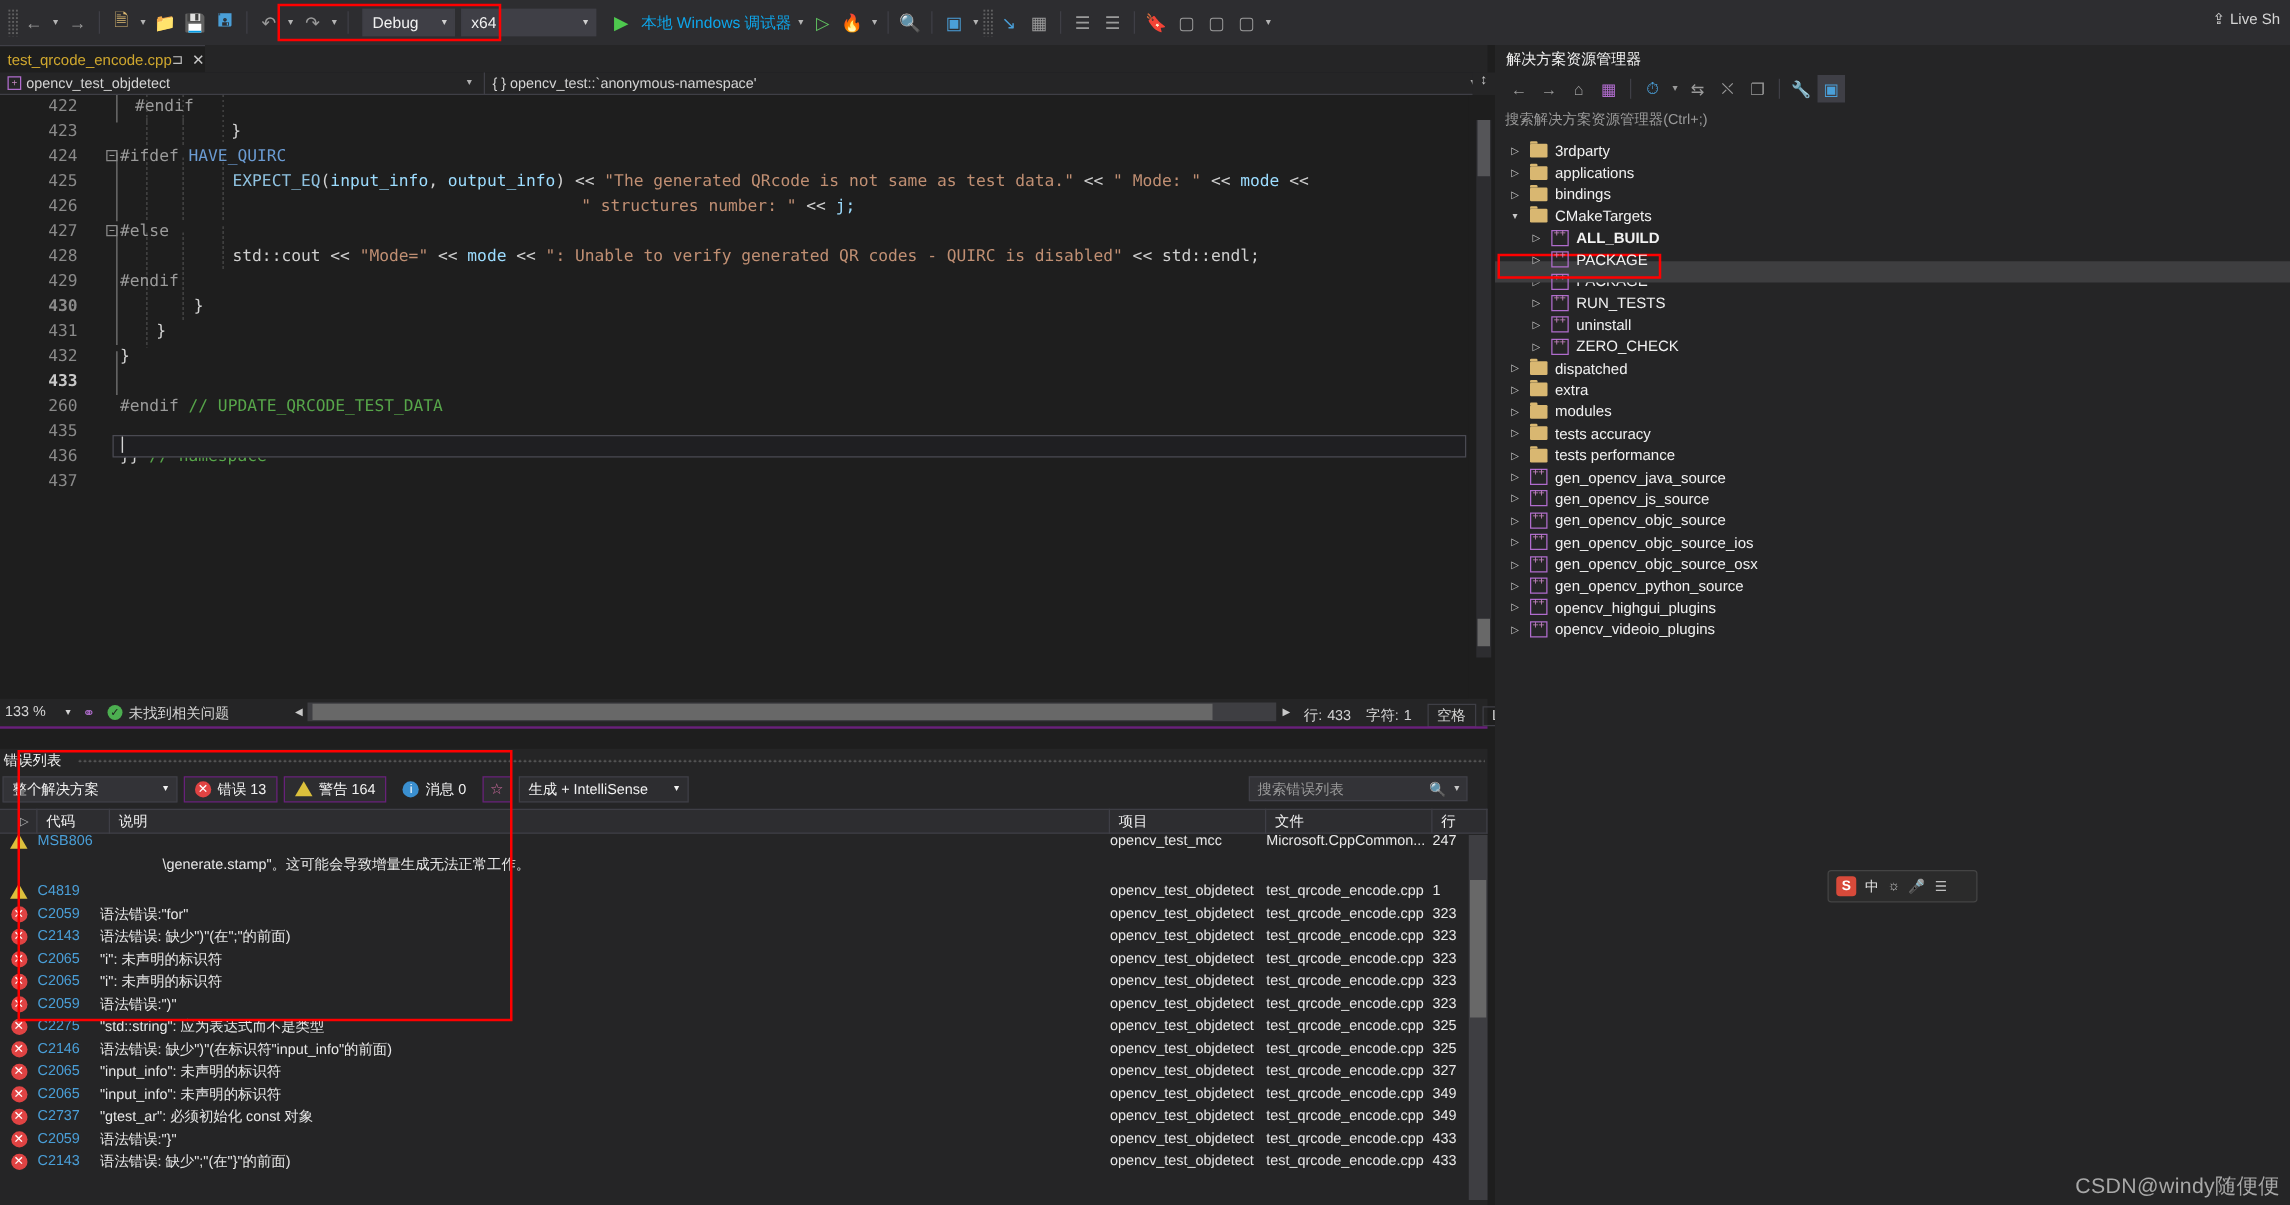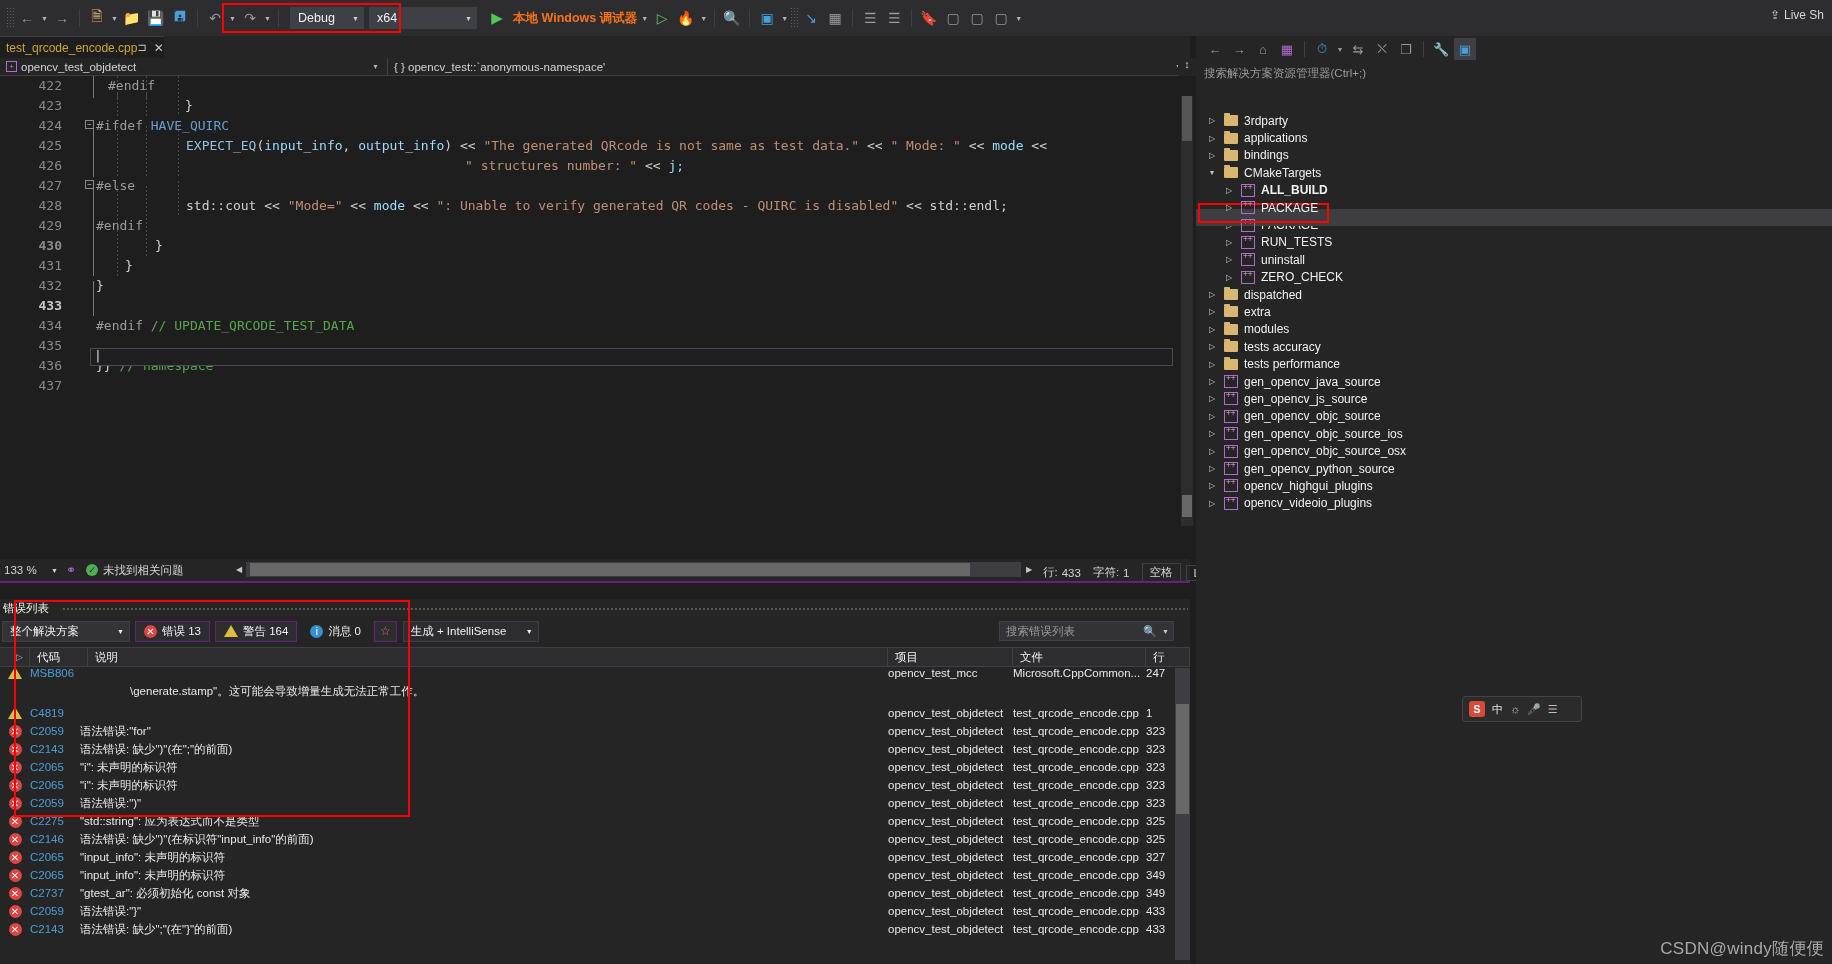--- a/index.html
+++ b/index.html
@@ -32,21 +32,21 @@
 
   .combo {
     height: 22px; background: #3f3f46; border: 1px solid #3f3f46; color: #f1f1f1;
     display: flex; align-items: center; padding: 0 4px 0 7px; font-size: 12.5px;
     position: relative; flex: none;
   }
   .combo .arr { margin-left: auto; padding-left: 10px; font-size: 7px; color:#d0d0d0; }
   #cfg-combo { width: 74px; }
   #plat-combo { width: 108px; }
   .run-play { color:#4ec94e; font-size:15px; }
-  .dbg-label { color:#f97316; font-size:12.5px; padding: 0 2px 0 4px; white-space: nowrap; font-weight: bold; }
+  .dbg-label { color:#0ea5e9; font-size:12.5px; padding: 0 2px 0 4px; white-space: nowrap; }
 
   
   #tabstrip { position:absolute; left:0; top:36px; width:1190px; height:22px; background:#252526; }
   #doc-tab {
     position:absolute; left:0; top:0; height:22px; width:164px; background:#1e1e1e;
     border-top: 1px solid #3f3f46; display:flex; align-items:center; padding:0 6px;
     font-size:12px; color:#e6b400;
   }
   #doc-tab .tname { color:#cfa72e; }
   #doc-tab .pin { margin-left:auto; color:#c0c0c0; font-size:11px; }
@@ -116,21 +116,21 @@
   #purple-line { position:absolute; left:0; top:581px; width:1190px; height:2px; background:#68217a; }
 
   
   #errpanel { position:absolute; left:0; top:583px; width:1190px; height:381px; background:#252526;margin-top:16px; }
   #err-title { position:absolute; left:0; top:0; height:18px; display:flex; align-items:center;
     padding-left:3px; font-size:11.5px; color:#f1f1f1; }
   #err-title-dots { position:absolute; left:62px; top:8px; right:2px; height:3px;
     background-image: radial-gradient(#5a5a5a 0.8px, transparent 0.9px); background-size:4px 4px; }
   #err-toolbar { position:absolute; left:0; top:20px; width:1190px; height:24px; display:flex;
     align-items:center; gap:0; padding-left:2px; }
-  #scope-combo { width:128px; height:21px; background:#333337; border:1px solid #3f3f46;
+  #scope-combo { width:140px; height:21px; background:#333337; border:1px solid #3f3f46;
     display:flex; align-items:center; padding:0 4px 0 7px; font-size:11.5px; color:#f1f1f1;
     position:relative; }
   #scope-combo .arr { position:absolute; right:5px; font-size:7px; }
   .filter-btn { height:21px; display:flex; align-items:center; gap:5px; padding:0 8px;
     font-size:11.5px; color:#f1f1f1; margin-left:5px; }
   .filter-on { border:1px solid #68217a; background:#2d2d30; }
   .ic-err { width:13px;height:13px;border-radius:50%;background:#e04343;color:#fff;font-size:10px;
     line-height:13px;text-align:center;flex:none; }
   .ic-warn { width:0;height:0;border-left:7px solid transparent;border-right:7px solid transparent;
     border-bottom:12px solid #dcc03c; flex:none; position:relative;}
@@ -314,21 +314,21 @@
     <div class="ln" style="top:40px;">424</div>
     <div class="ln" style="top:60px;">425</div>
     <div class="ln" style="top:80px;">426</div>
     <div class="ln" style="top:100px;">427</div>
     <div class="ln" style="top:120px;">428</div>
     <div class="ln" style="top:140px;">429</div>
     <div class="ln" style="top:160px;font-weight:bold;">430</div>
     <div class="ln" style="top:180px;">431</div>
     <div class="ln" style="top:200px;">432</div>
     <div class="ln" style="top:220px;font-weight:bold;color:#c8c8c8;">433</div>
-    <div class="ln" style="top:240px;">434</div>
+    <div class="ln" style="top:240px;">260</div>
     <div class="ln" style="top:260px;">435</div>
     <div class="ln" style="top:280px;">436</div>
     <div class="ln" style="top:300px;">437</div>
   </div>
 
   <div class="brk" style="left:93px; top:0px;   height:22px;"></div>
   <div class="ig" style="left:117px;top:0px;   height:22px;"></div>
   <div class="ig" style="left:146px;top:0px;   height:22px;"></div>
   <div class="ig" style="left:117px;top:18px;  height:22px;"></div>
   <div class="ig" style="left:146px;top:18px;  height:22px;"></div>
@@ -597,20 +597,21 @@
 
   <div id="errpanel-bottom">
     <span class="pbtab sel">错误列表</span>
     <span class="pbtab">输出</span>
   </div>
 </div>
 
 <div class="red-box" style="left:14px; top:600px; width:396px; height:217px;"></div>
 
 <div id="se">
+  <div id="se-title">解决方案资源管理器</div>
   <div id="se-toolbar">
     <div class="se-ico">←</div>
     <div class="se-ico">→</div>
     <div class="se-ico">⌂</div>
     <div class="se-ico" style="color:#b06ccd;">▦</div>
     <div class="se-sep"></div>
     <div class="se-ico" style="color:#4a9fd8;">⏱</div>
     <div class="se-ico" style="width:10px;font-size:7px;">▼</div>
     <div class="se-ico">⇆</div>
     <div class="se-ico">⛌</div>

